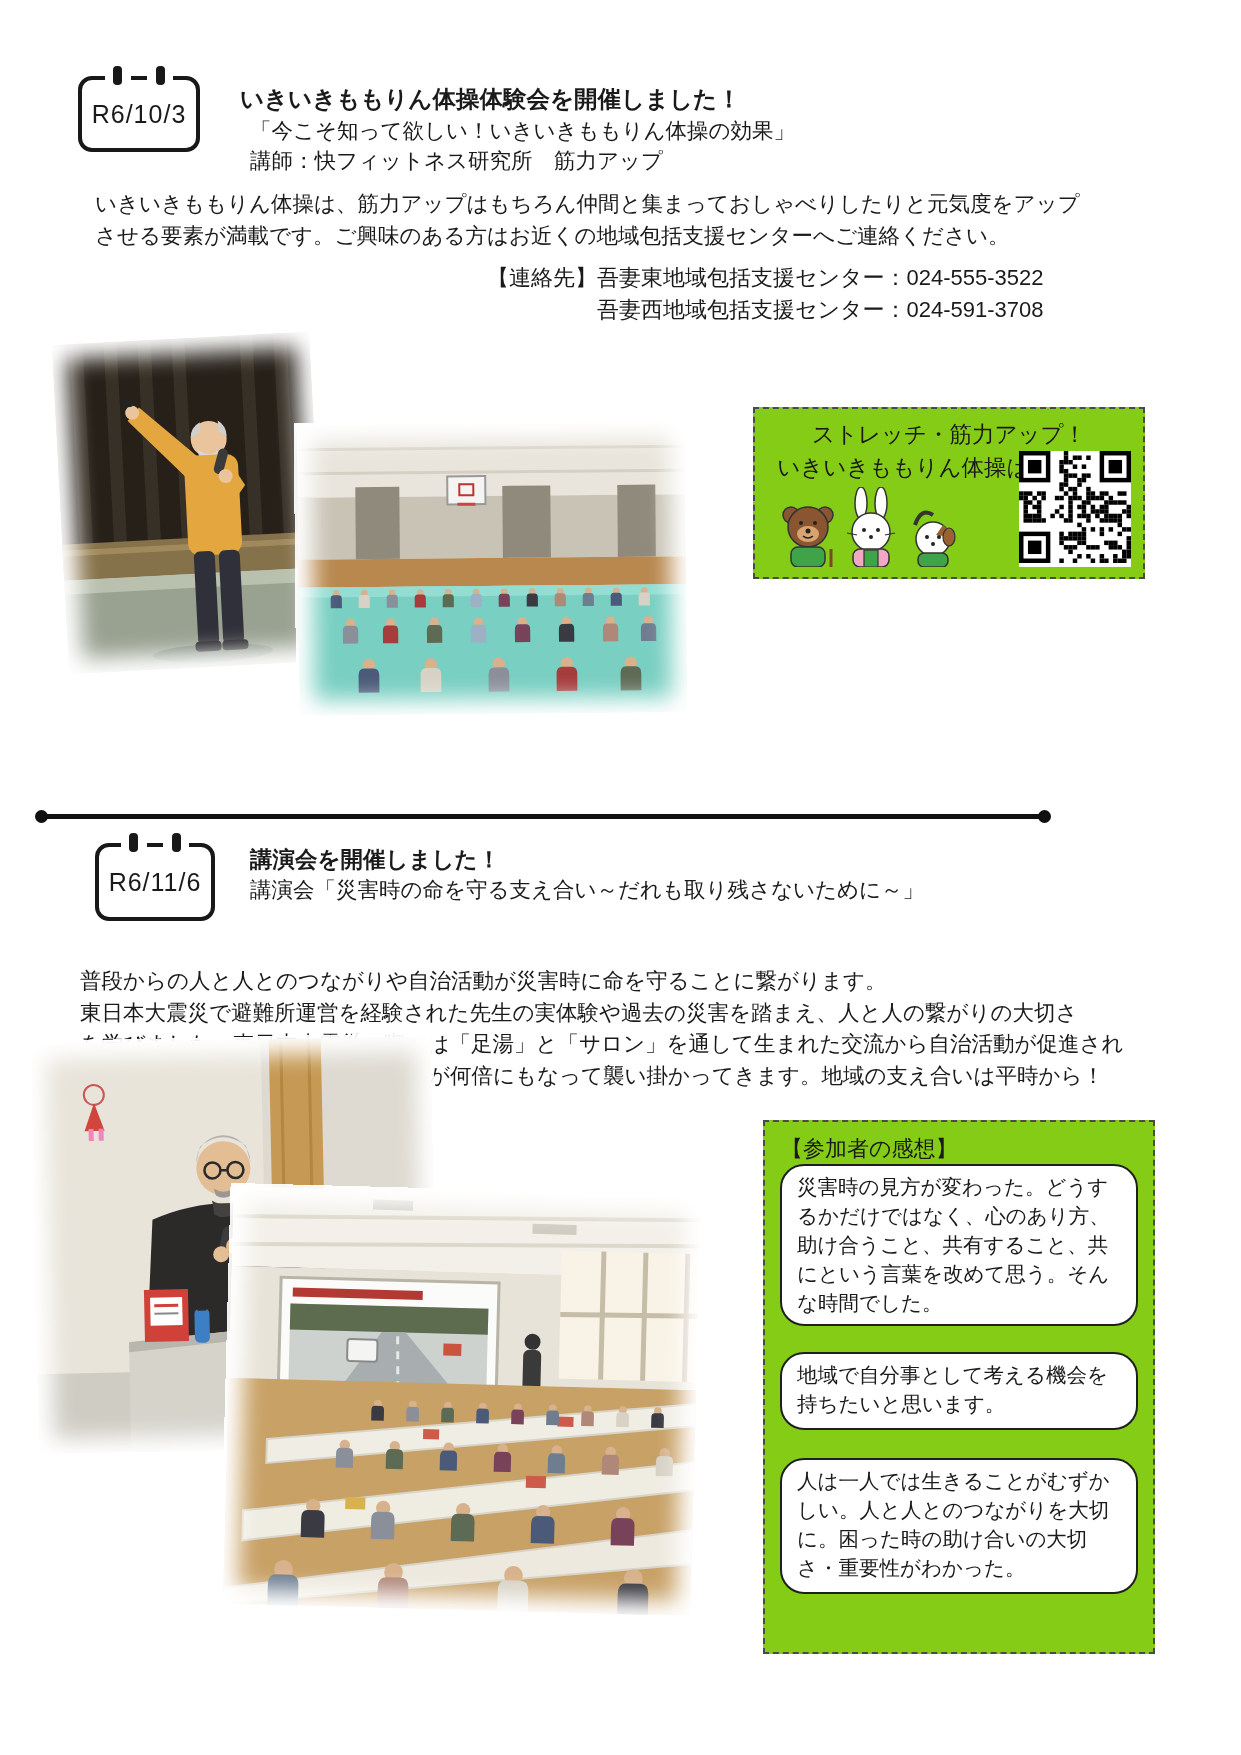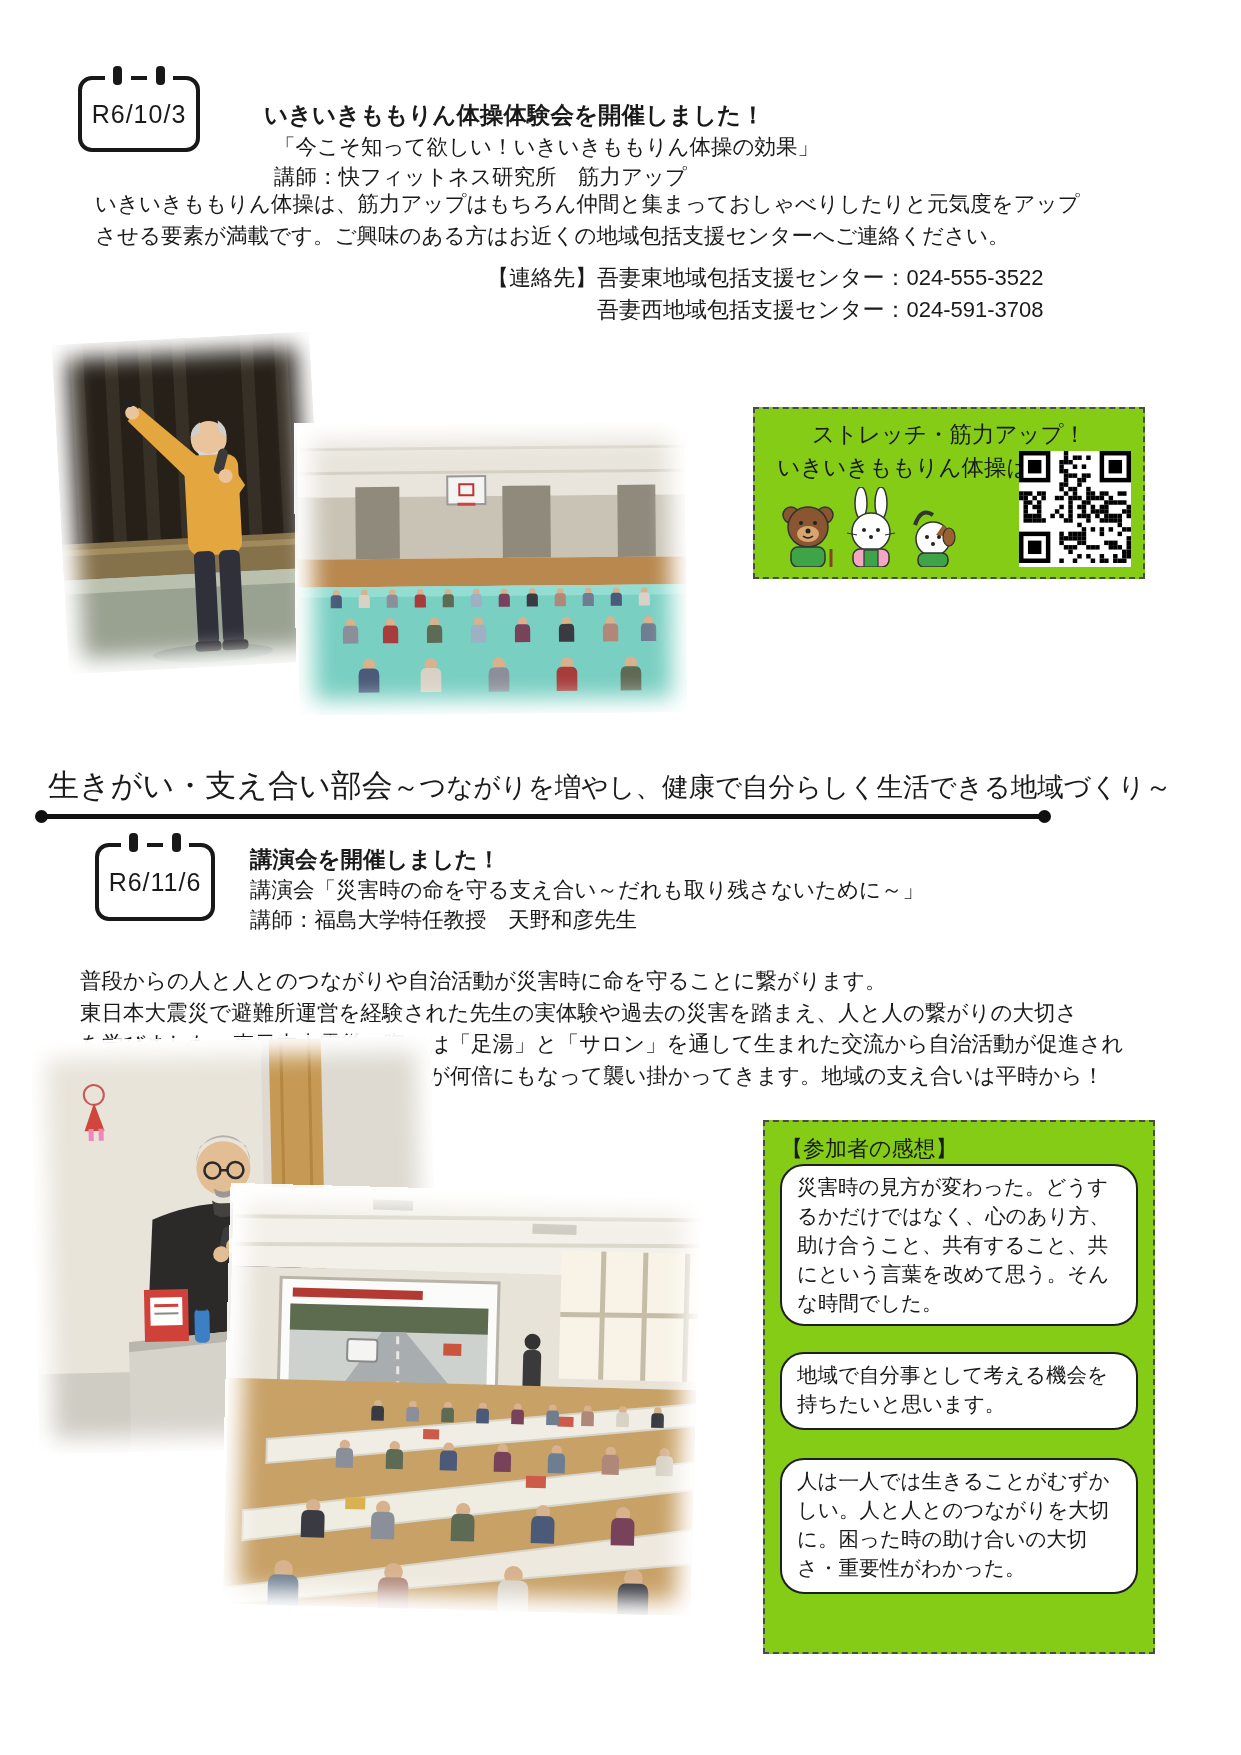--- a/index.html
+++ b/index.html
@@ -49,21 +49,21 @@
 <div id="page">
 
   <div class="badge" style="left:78px;top:76px;width:114px;height:68px;">
     <span class="notch n1"></span>
     <span class="notch n2"></span>
     <span class="tab t1"></span>
     <span class="tab t2"></span>
     <span>R6/10/3</span>
   </div>
 
-  <div class="abs" style="left:240px;top:100px;width:820px;margin-left:24px;">
+  <div class="abs" style="left:240px;top:84px;width:820px;">
     <div class="h-title">いきいきももりん体操体験会を開催しました！</div>
     <div class="h-sub">「今こそ知って欲しい！いきいきももりん体操の効果」</div>
     <div class="h-sub">講師：快フィットネス研究所　筋力アップ</div>
   </div>
 
   <div class="abs para" style="left:95px;top:188px;width:1080px;">いきいきももりん体操は、筋力アップはもちろん仲間と集まっておしゃべりしたりと元気度をアップ
 させる要素が満載です。ご興味のある方はお近くの地域包括支援センターへご連絡ください。</div>
 
   <div class="abs contact" style="left:487px;top:262px;">
     <div><span class="lbl">【連絡先】</span><span>吾妻東地域包括支援センター：024-555-3522</span></div>
@@ -453,38 +453,33 @@
           <rect x="73.6" y="110.39999999999999" width="4.6" height="4.6" fill="#000"></rect>
           <rect x="82.8" y="110.39999999999999" width="4.6" height="4.6" fill="#000"></rect>
           <rect x="87.39999999999999" y="110.39999999999999" width="4.6" height="4.6" fill="#000"></rect>
           <rect x="96.6" y="110.39999999999999" width="4.6" height="4.6" fill="#000"></rect>
           <rect x="101.19999999999999" y="110.39999999999999" width="4.6" height="4.6" fill="#000"></rect>
           <rect x="105.8" y="110.39999999999999" width="4.6" height="4.6" fill="#000"></rect>
         </svg>
     </div>
   </div>
 
-  <div class="divider-title" style="left:48px;top:765px;">
-    <span class="divider-main">生きがい・支え合い部会</span>
-      <span class="divider-sub">～つながりを増やし、健康で自分らしく生活できる地域づくり～</span>
-  </div>
   <div class="divider-line" style="left:38px;top:814px;width:1010px;"></div>
 
   <div class="badge" style="left:95px;top:843px;width:112px;height:70px;">
     <span class="notch n1"></span>
     <span class="notch n2"></span>
     <span class="tab t1"></span>
     <span class="tab t2"></span>
     <span>R6/11/6</span>
   </div>
 
   <div class="abs" style="left:250px;top:845px;width:880px;">
     <div class="h-title" style="font-size:22.5px;">講演会を開催しました！</div>
     <div class="h-sub" style="padding-left:0;">講演会「災害時の命を守る支え合い～だれも取り残さないために～」</div>
-    <div class="h-sub" style="padding-left:0;">講師：福島大学特任教授　天野和彦先生</div>
   </div>
 
   <div class="abs para" style="left:80px;top:966px;width:1095px;line-height:1.47;">普段からの人と人とのつながりや自治活動が災害時に命を守ることに繋がります。
 東日本大震災で避難所運営を経験された先生の実体験や過去の災害を踏まえ、人と人の繋がりの大切さ
 を学びました。東日本大震災の際には「足湯」と「サロン」を通して生まれた交流から自治活動が促進され
 たそうです。災害時には平時の課題が何倍にもなって襲い掛かってきます。地域の支え合いは平時から！
 皆さんの地域はいかがですか。</div>
 
   <div class="photo" style="left:35px;top:1040px;width:400px;height:410px;transform:rotate(-1.2deg);">
     <svg viewBox="0 0 400 410">

